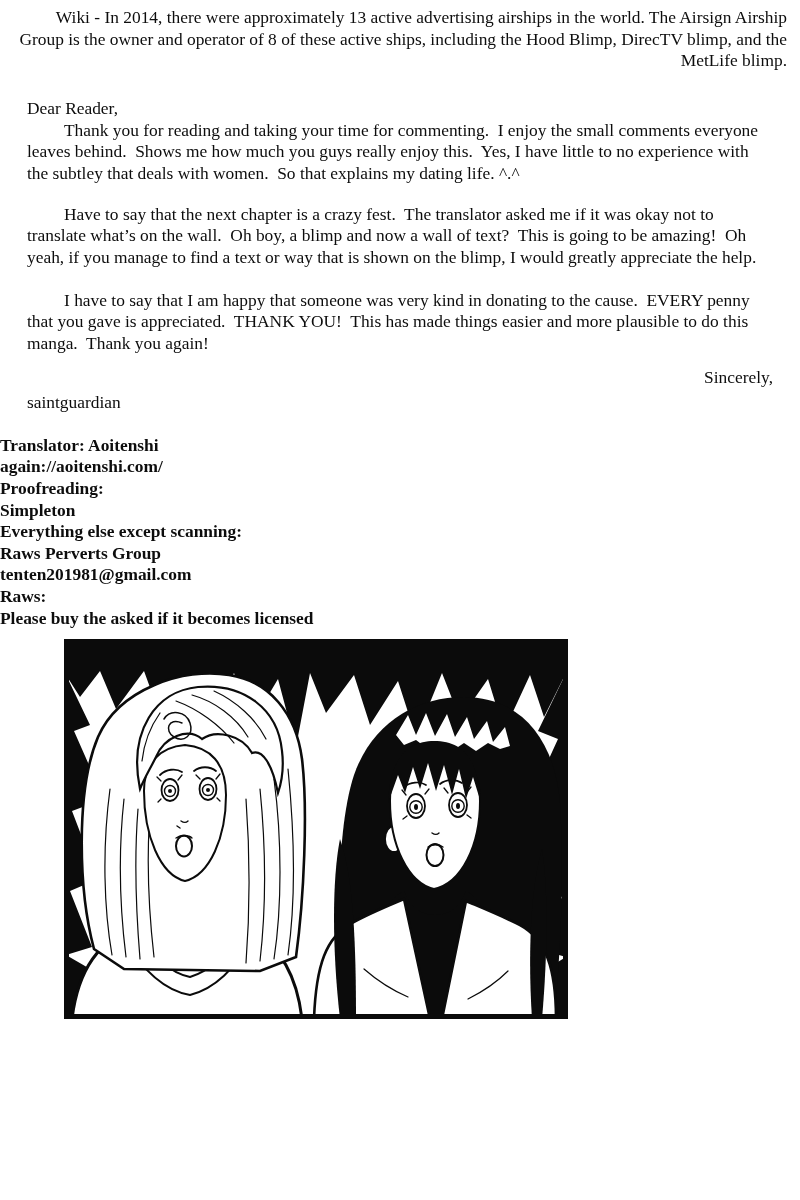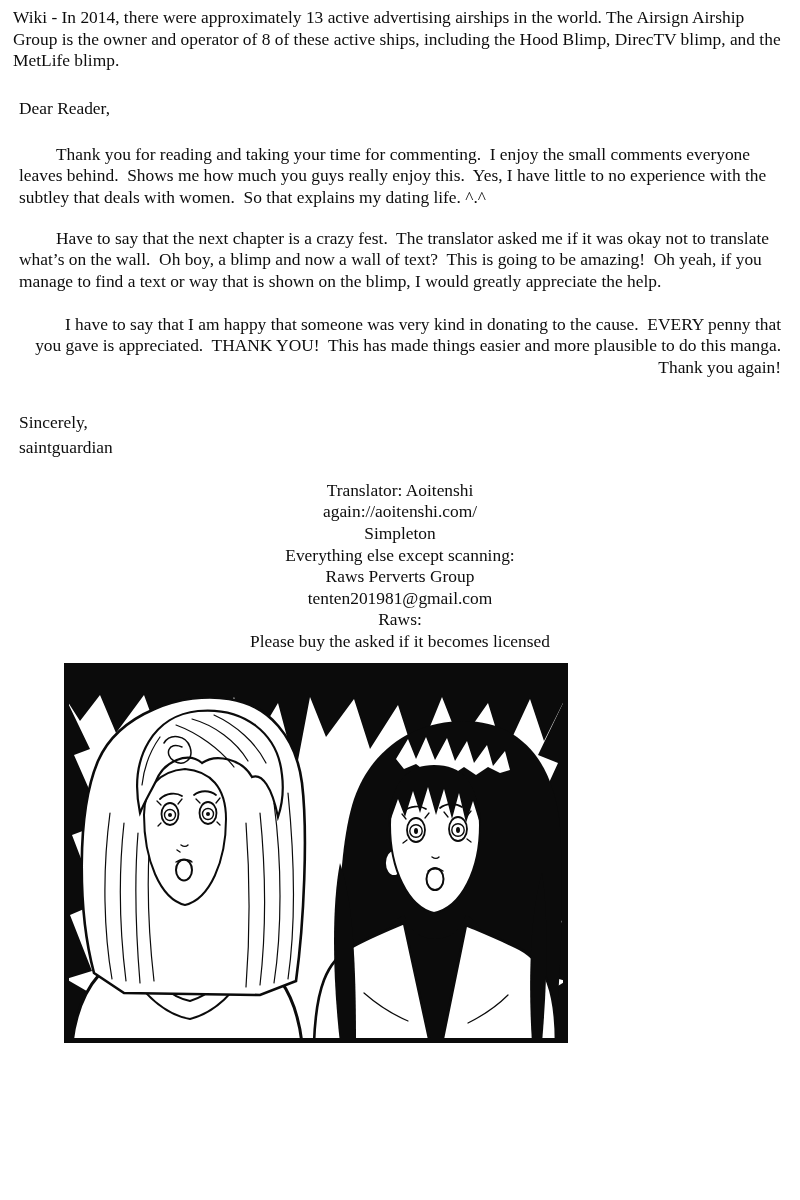--- a/index.html
+++ b/index.html
@@ -1,29 +1,29 @@
 <!DOCTYPE html>
 <html><head>
 <meta charset="utf-8">
 <style>
   html,body{margin:0;padding:0;background:#ffffff;}
   body{width:800px;height:1200px;overflow:hidden;
        font-family:"Liberation Serif", serif;color:#0d0d0d;
        font-size:17.4px;line-height:21.6px;}
   .page{position:relative;width:800px;height:1200px;background:#fff;}
-  p{margin:0;padding:0 19px;white-space:pre-wrap;}
-  .wiki{text-align:left;margin-top:7px;padding:0 13px;height:65px;overflow:hidden;}
+  p{margin:0;padding:0 27px;white-space:pre-wrap;}
+  .wiki{text-align:right;margin-top:7px;padding:0 13px;height:65px;overflow:hidden;}
   .salutation{margin-top:26px;}
   .para{text-indent:37px;height:65px;overflow:hidden;}
-  .p1{margin-top:24px;}
+  .p1{}
   .p2{margin-top:19px;}
-  .p3{margin-top:21px;text-align:right;}
-  .closing{margin-top:33px;}
+  .p3{margin-top:21px;}
+  .closing{margin-top:12px;text-align:right;}
   .signature{margin-top:4px;}
-  .credits{margin-top:21px;text-align:center;}
+  .credits{margin-top:21px;text-align:left;font-weight:bold;}
   .credits div{line-height:21.6px;white-space:pre;}
   .panel{width:504px;height:380px;margin:10px 0 0 64px;}
   .panel svg{display:block;width:504px;height:380px;}
 </style>
 </head>
 <body>
 
 <div class="page">
 
   <p class="wiki">Wiki - In 2014, there were approximately 13 active advertising airships in the world. The Airsign Airship Group is the owner and operator of 8 of these active ships, including the Hood Blimp, DirecTV blimp, and the MetLife blimp.</p>
@@ -33,20 +33,21 @@
   <p class="para p1">Thank you for reading and taking your time for commenting.  I enjoy the small comments everyone leaves behind.  Shows me how much you guys really enjoy this.  Yes, I have little to no experience with the subtley that deals with women.  So that explains my dating life. ^.^</p>
   <p class="para p2">Have to say that the next chapter is a crazy fest.  The translator asked me if it was okay not to translate what’s on the wall.  Oh boy, a blimp and now a wall of text?  This is going to be amazing!  Oh yeah, if you manage to find a text or way that is shown on the blimp, I would greatly appreciate the help.</p>
   <p class="para p3">I have to say that I am happy that someone was very kind in donating to the cause.  EVERY penny that you gave is appreciated.  THANK YOU!  This has made things easier and more plausible to do this manga.  Thank you again!</p>
 
   <p class="closing">Sincerely,</p>
   <p class="signature">saintguardian</p>
 
   <div class="credits">
     <div>Translator: Aoitenshi</div>
     <div>again://aoitenshi.com/</div>
+    <div>Proofreading:</div>
     <div>Simpleton</div>
     <div>Everything else except scanning:</div>
     <div>Raws Perverts Group</div>
     <div>tenten201981@gmail.com</div>
     <div>Raws:</div>
     <div>Please buy the asked if it becomes licensed</div>
   </div>
 
   <div class="panel" title="Manga panel: two startled young women (one light-haired, one black-haired) against a black spiked surprise burst">
     <svg viewBox="0 0 504 380" xmlns="http://www.w3.org/2000/svg">

